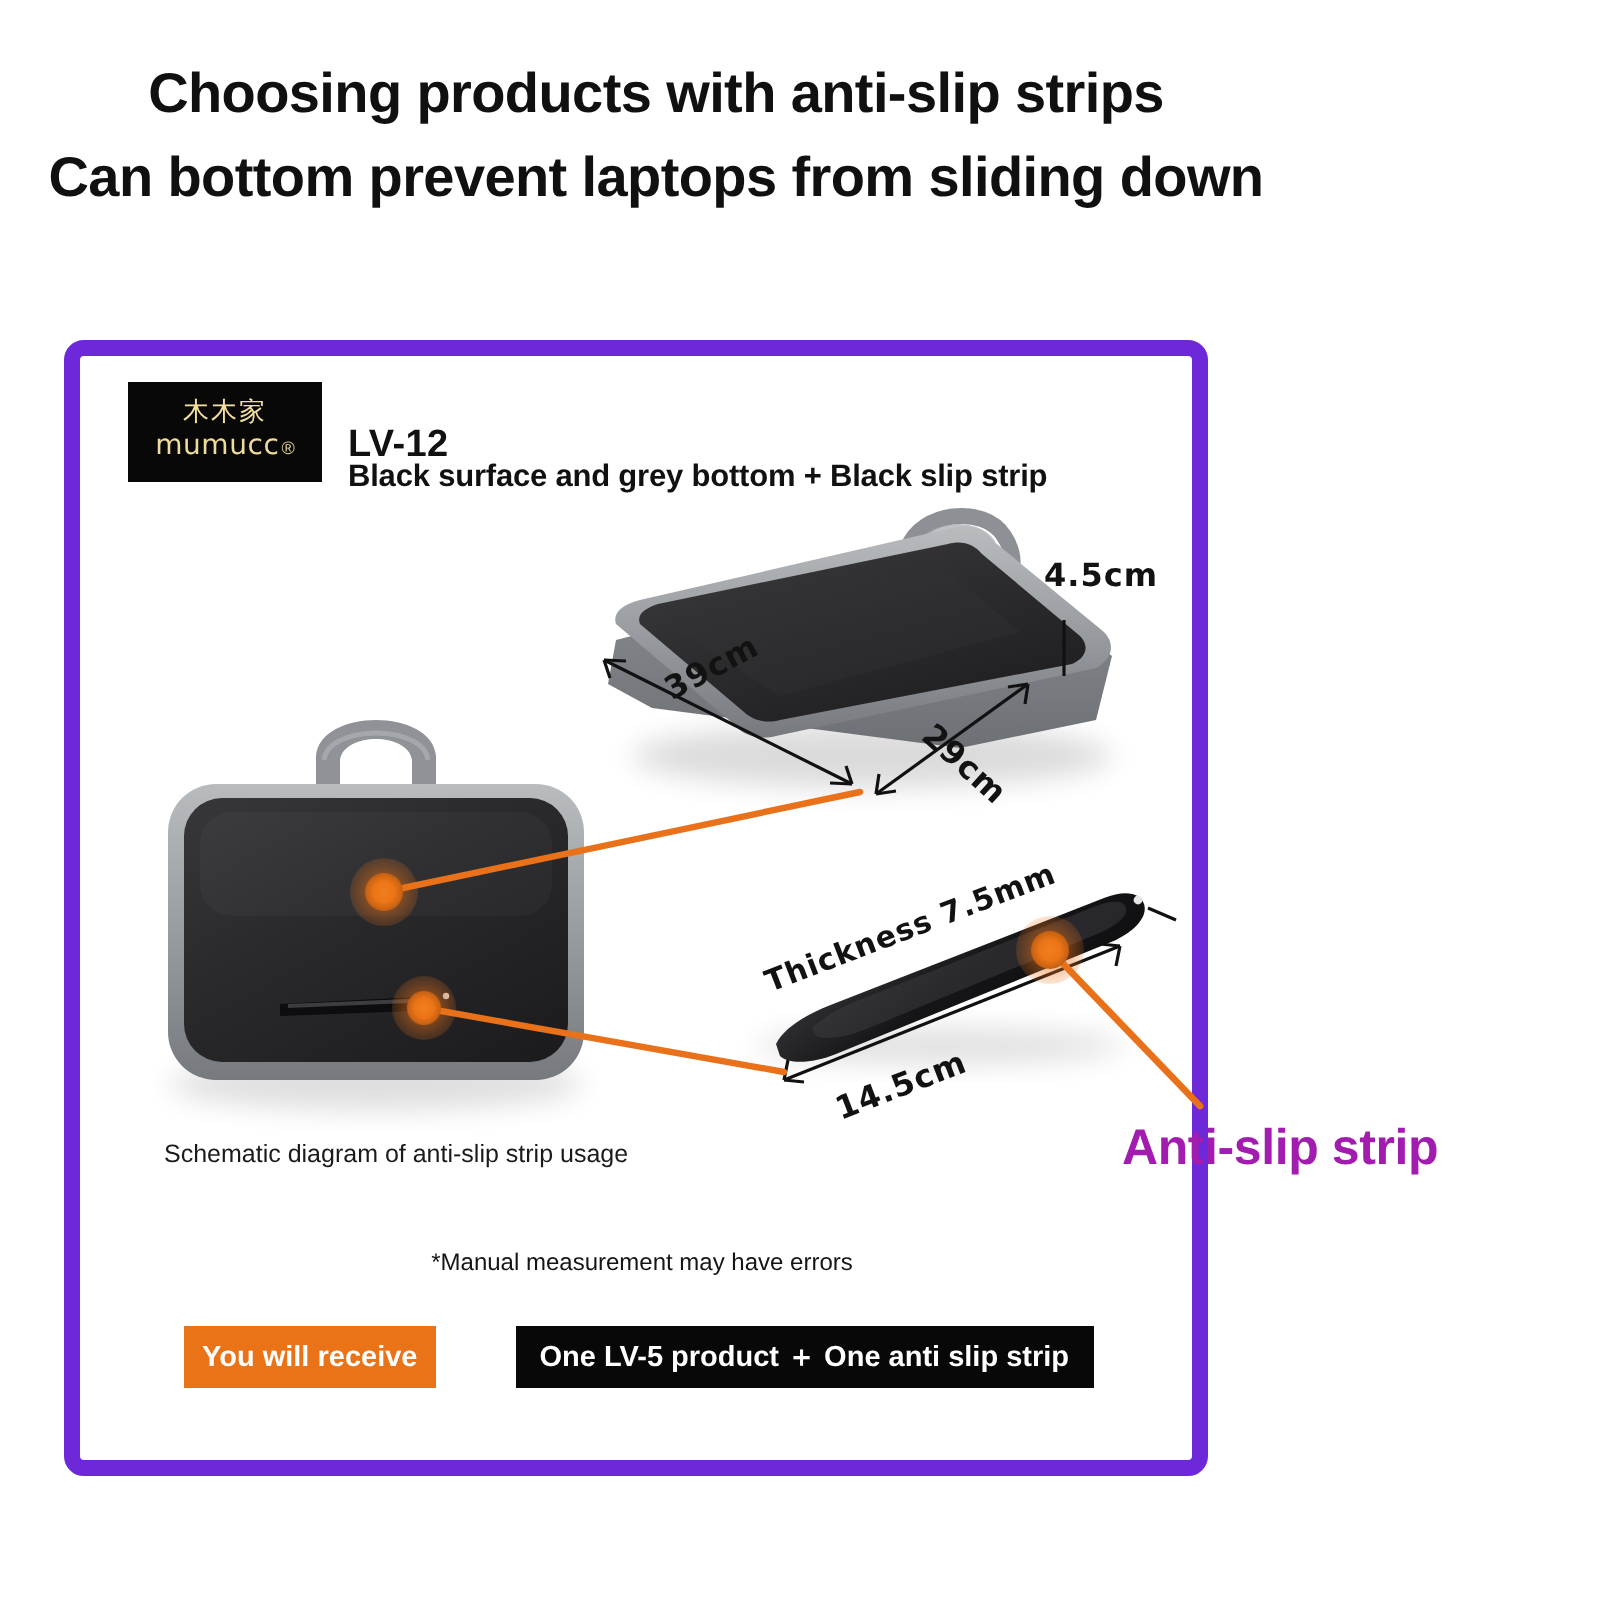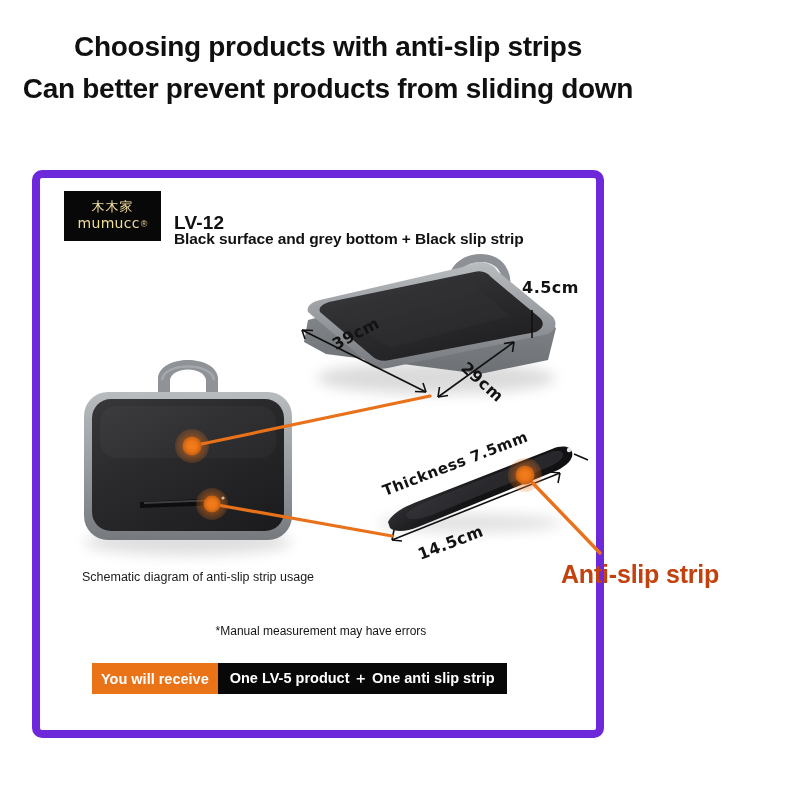--- a/index.html
+++ b/index.html
@@ -158,33 +158,34 @@
     text-align: center;
     font-size: 12px;
     color: #151515;
   }
   .callout-label {
     position: absolute;
     left: 521px;
     top: 382px;
     font-size: 25px;
     font-weight: bold;
-    color: #c2410c;
+    color: #a21caf;
     white-space: nowrap;
     letter-spacing: -0.2px;
   }
 
   
   .receive-bar {
     position: absolute;
     left: 52px;
     top: 485px;
     height: 31px;
     display: flex;
     align-items: stretch;
+    gap: 40px;
   }
   .receive-label {
     background: #ea7317;
     color: #ffffff;
     font-size: 14.5px;
     font-weight: bold;
     display: flex;
     align-items: center;
     padding: 0 9px;
     white-space: nowrap;
@@ -198,21 +199,21 @@
     align-items: center;
     padding: 0 12px;
     white-space: nowrap;
   }
 </style>
 </head>
 <body>
 
 <div class="headline">
   <div class="headline-line">Choosing products with anti-slip strips</div>
-  <div class="headline-line">Can better prevent products from sliding down</div>
+  <div class="headline-line">Can bottom prevent laptops from sliding down</div>
 </div>
 
 <div class="panel">
 
   <div class="logo-badge">
     <div class="logo-cn">木木家</div>
     <div class="logo-en-wrap">
       <span class="logo-en">mumucc</span>
       <span class="logo-reg">®</span>
     </div>

